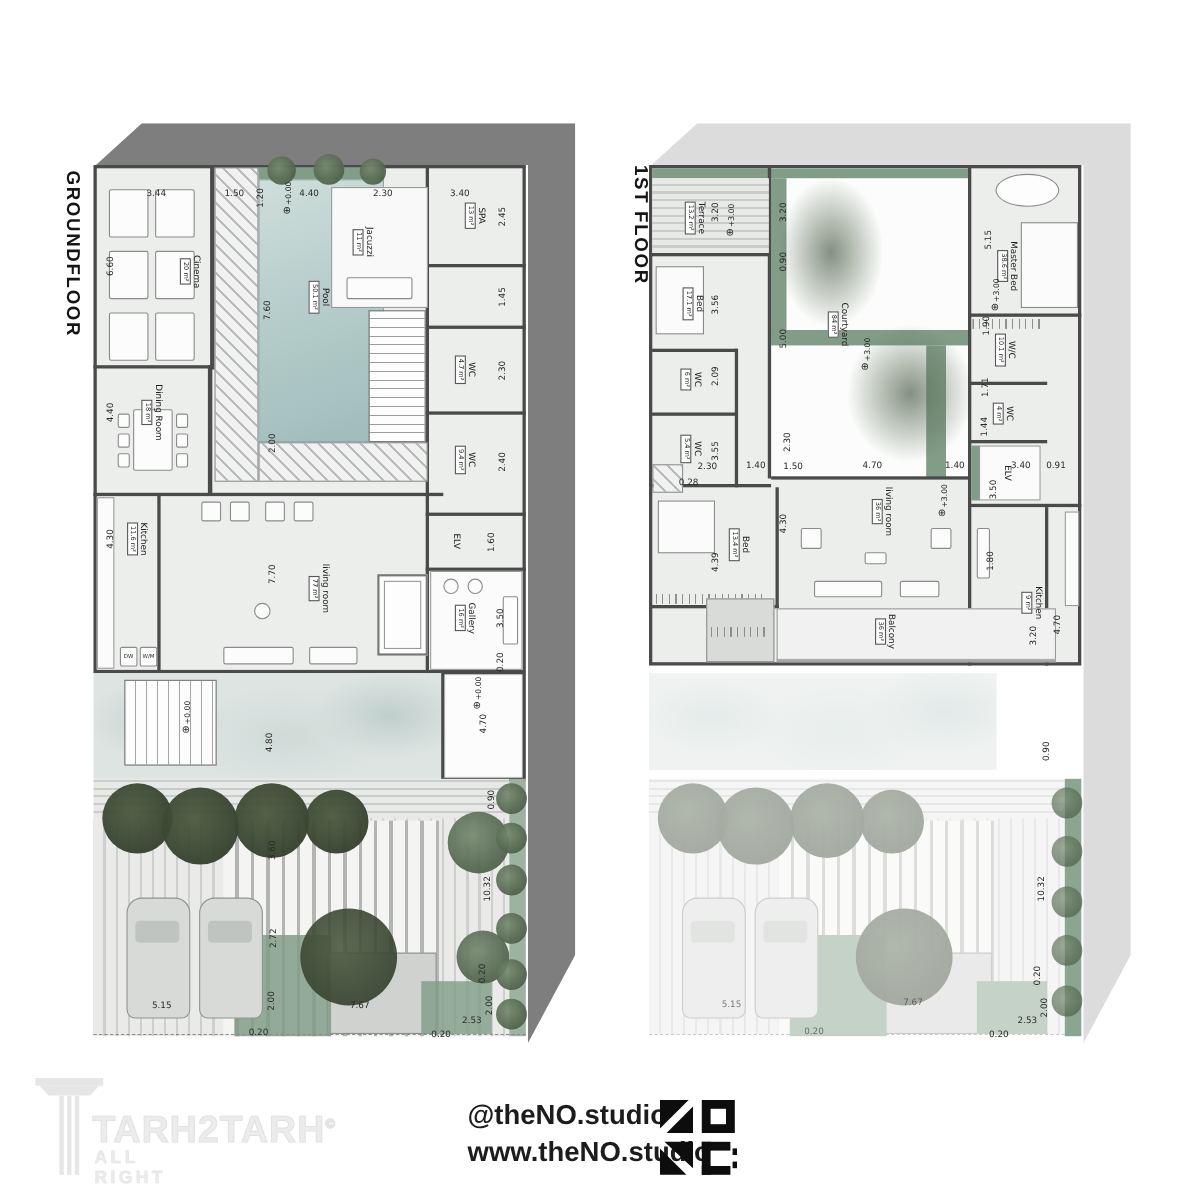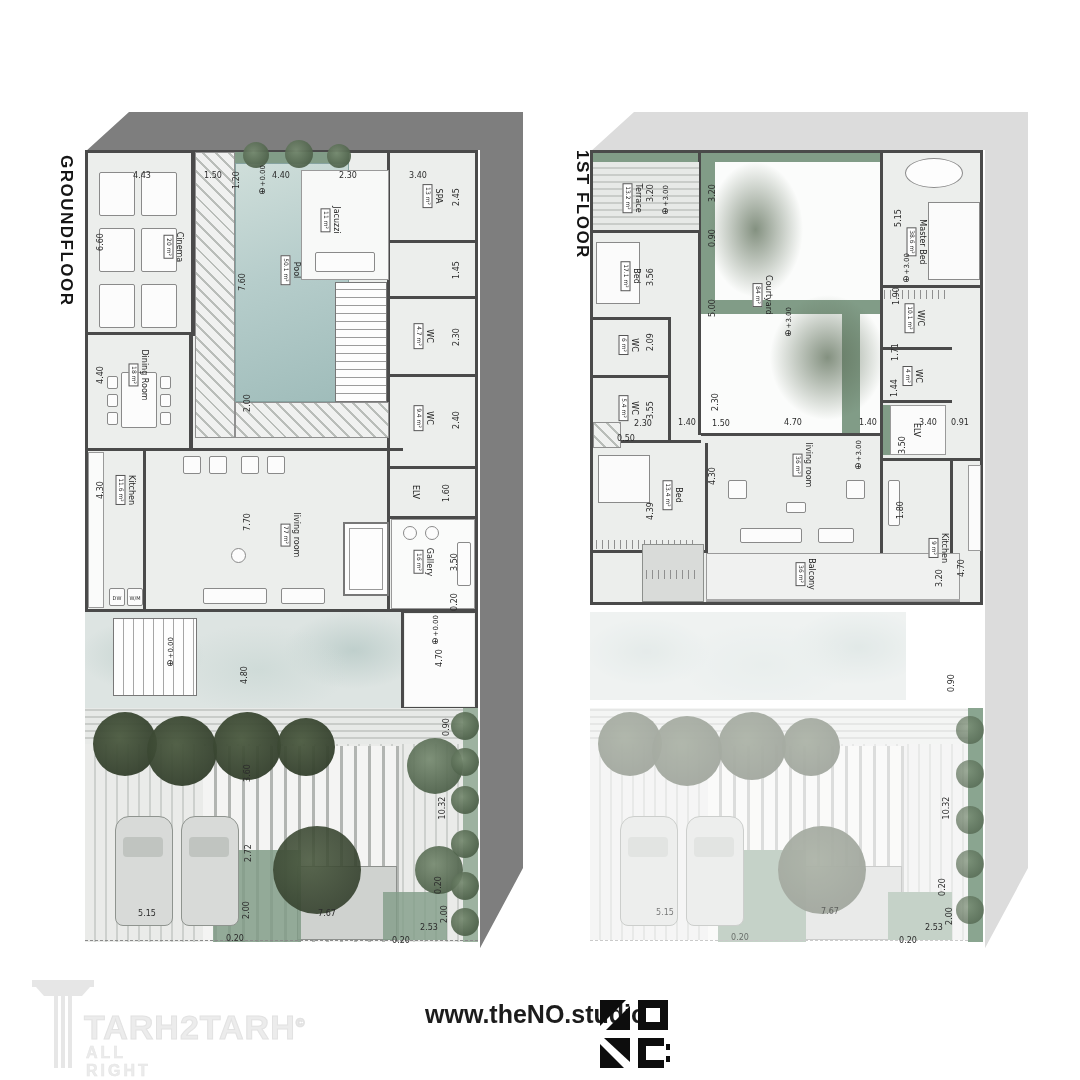--- a/index.html
+++ b/index.html
@@ -223,21 +223,21 @@
         </div>
       <div class="lv" style="left:350px;top:480px">
           <span class="lvi">⊕</span>
           <span>+0.00</span>
         </div>
       <div class="lv" style="left:85px;top:502px">
           <span class="lvi">⊕</span>
           <span>+0.00</span>
         </div>
 
-      <span class="d" style="left:57px;top:26px">4.43</span>
+      <span class="d" style="left:57px;top:26px">3.44</span>
       <span class="d" style="left:128px;top:26px">1.50</span>
       <span class="d dv" style="left:152px;top:30px">1.20</span>
       <span class="d" style="left:196px;top:26px">4.40</span>
       <span class="d" style="left:263px;top:26px">2.30</span>
       <span class="d" style="left:333px;top:26px">3.40</span>
       <span class="d dv" style="left:372px;top:47px">2.45</span>
       <span class="d dv" style="left:372px;top:120px">1.45</span>
       <span class="d dv" style="left:372px;top:187px">2.30</span>
       <span class="d dv" style="left:372px;top:270px">2.40</span>
       <span class="d dv" style="left:362px;top:343px">1.60</span>
@@ -427,21 +427,21 @@
       <span class="d dv" style="left:123px;top:158px">5.00</span>
       <span class="d dv" style="left:123px;top:43px">3.20</span>
       <span class="d dv" style="left:309px;top:68px">5.15</span>
       <span class="d dv" style="left:307px;top:146px">1.90</span>
       <span class="d dv" style="left:306px;top:202px">1.71</span>
       <span class="d dv" style="left:305px;top:238px">1.44</span>
       <span class="d dv" style="left:61px;top:127px">3.56</span>
       <span class="d dv" style="left:61px;top:192px">2.09</span>
       <span class="d dv" style="left:61px;top:260px">3.55</span>
       <span class="d" style="left:53px;top:274px">2.30</span>
-      <span class="d" style="left:36px;top:289px">0.50</span>
+      <span class="d" style="left:36px;top:289px">0.28</span>
       <span class="d" style="left:97px;top:273px">1.40</span>
       <span class="d dv" style="left:126px;top:252px">2.30</span>
       <span class="d" style="left:131px;top:274px">1.50</span>
       <span class="d" style="left:203px;top:273px">4.70</span>
       <span class="d" style="left:278px;top:273px">1.40</span>
       <span class="d" style="left:338px;top:273px">3.40</span>
       <span class="d" style="left:370px;top:273px">0.91</span>
       <span class="d dv" style="left:313px;top:295px">3.50</span>
       <span class="d dv" style="left:123px;top:326px">4.30</span>
       <span class="d dv" style="left:61px;top:361px">4.39</span>
@@ -466,20 +466,21 @@
       <polygon points="4,7 58,7 50,16 12,16" fill="#e6e6e6"></polygon>
       <rect x="22" y="16" width="4" height="72" fill="#e6e6e6"></rect>
       <rect x="29" y="16" width="4" height="72" fill="#e6e6e6"></rect>
       <rect x="36" y="16" width="4" height="72" fill="#e6e6e6"></rect>
     </svg>
     <div class="wm-name"><span>TARH2TARH</span><span class="wm-c">©</span></div>
     <div class="wm-tag">ALL RIGHT RESERVED</div>
   </div>
 
   <div class="handle">
+    <div>@theNO.studio</div>
     <div>www.theNO.studio</div>
   </div>
 
   <svg class="abs" style="left:600px;top:1000px" width="70" height="70" viewBox="0 0 70 70">
     <polygon points="0,0 26,0 0,26" fill="#0d0d0d"></polygon>
     <polygon points="30,6 30,30 6,30" fill="#0d0d0d"></polygon>
     <rect x="42" y="4" width="22" height="22" fill="none" stroke="#0d0d0d" stroke-width="8"></rect>
     <polygon points="0,44 24,68 0,68" fill="#0d0d0d"></polygon>
     <polygon points="4,38 30,38 30,62" fill="#0d0d0d"></polygon>
     <rect x="38" y="38" width="26" height="8" fill="#0d0d0d"></rect>

